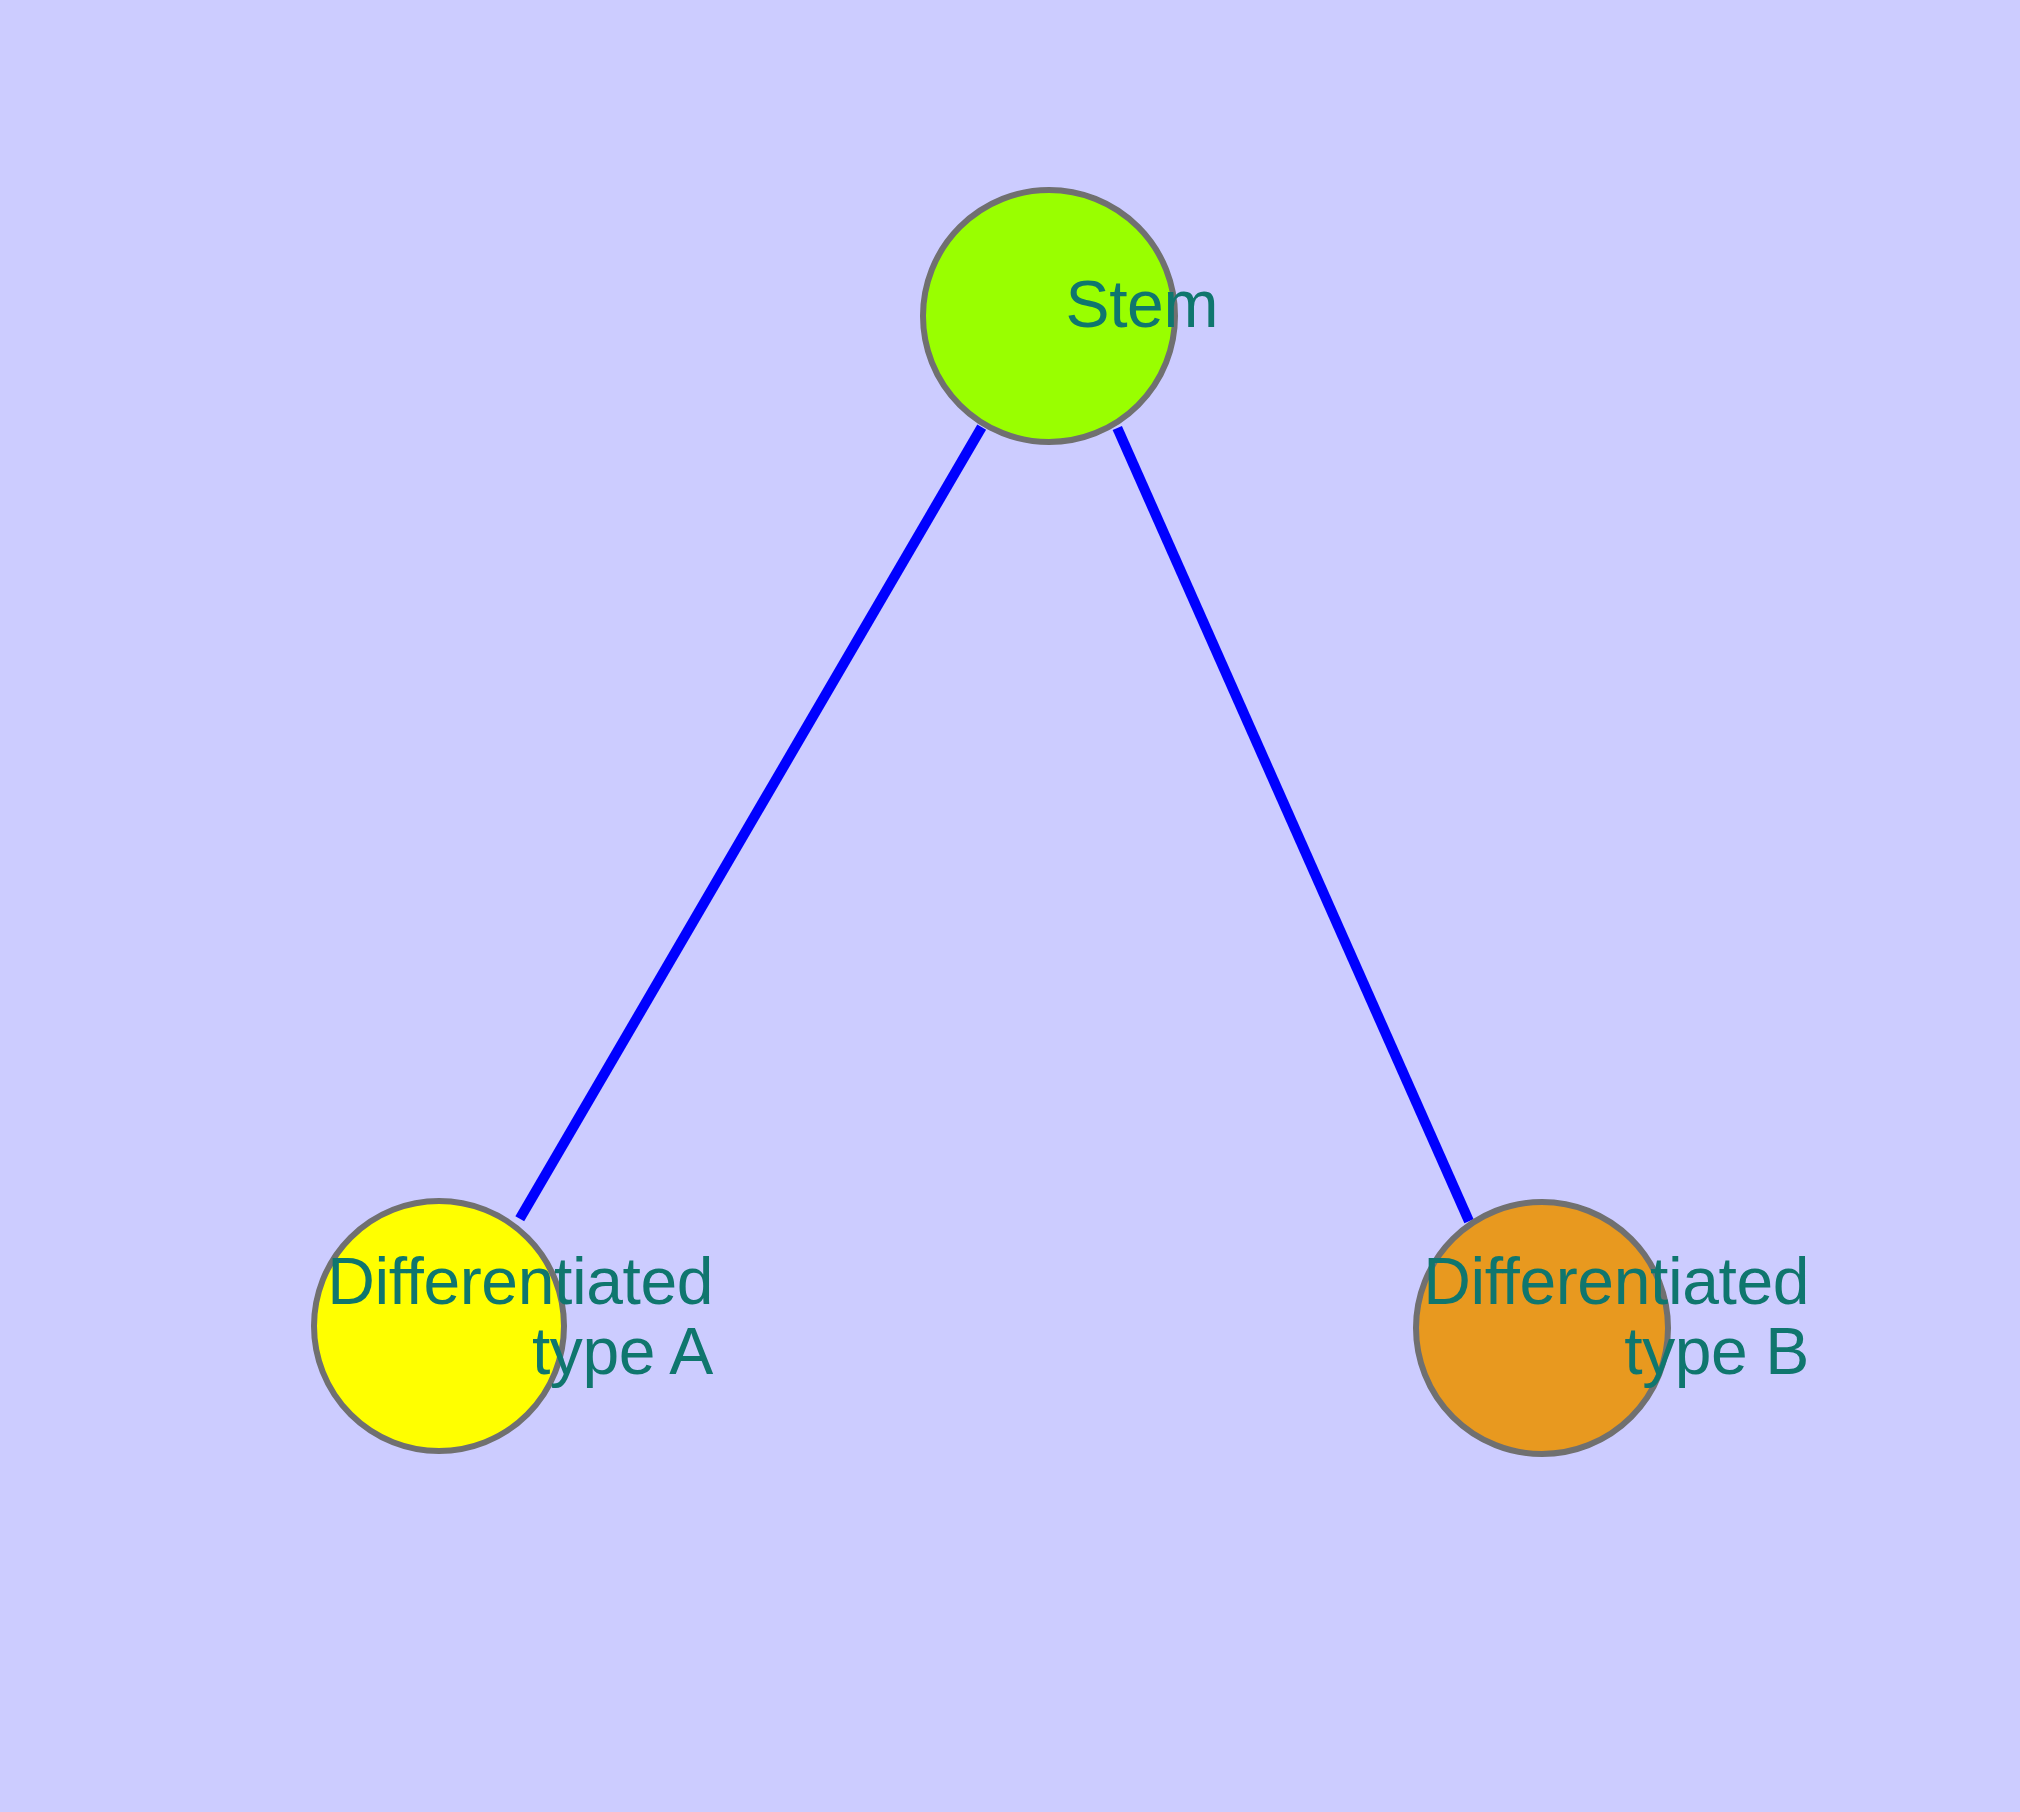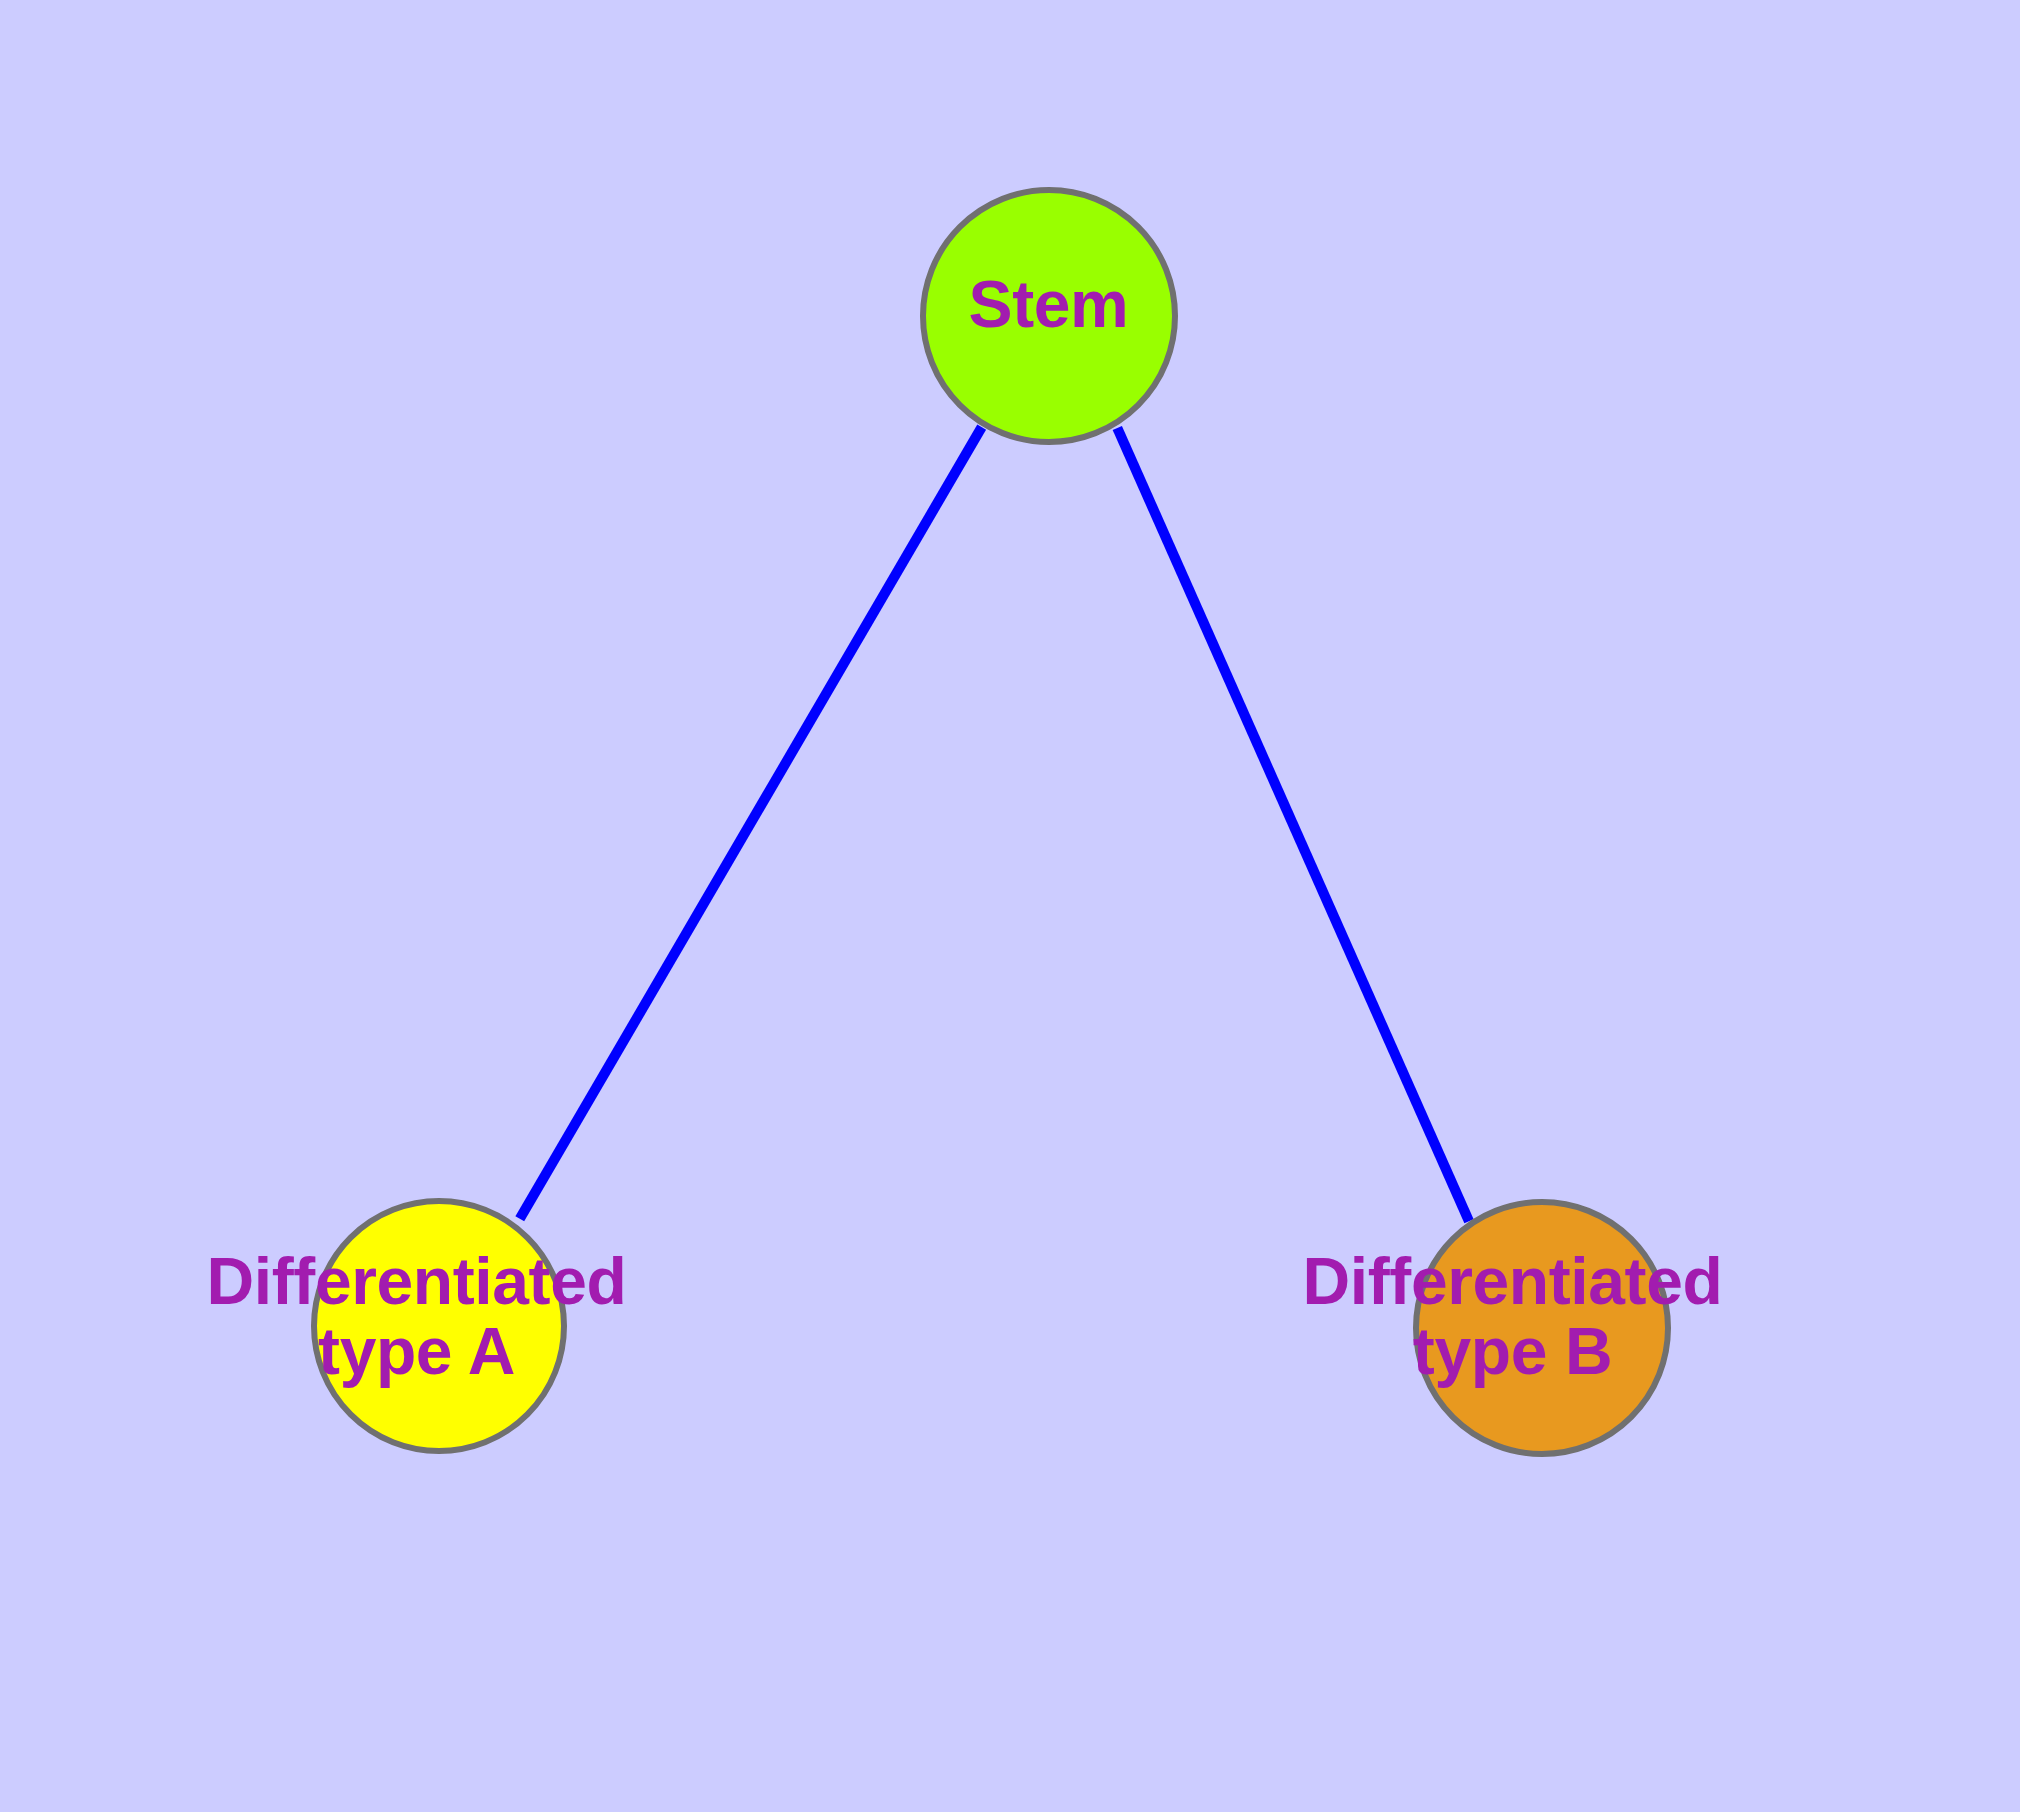--- a/index.html
+++ b/index.html
@@ -27,23 +27,23 @@
     height: 1812px;
   }
   .node {
     position: absolute;
     border-radius: 50%;
     box-sizing: border-box;
     border: 6.8px solid #707070;
   }
   .node-label {
     position: absolute;
-    text-align: center;
-    font-weight: bold;
-    color: #a21caf;
+    text-align: right;
+    font-weight: normal;
+    color: #0f766e;
     white-space: pre;
     line-height: 1.06;
     letter-spacing: -0.4px;
   }
   #node-stem {
     left: 920px;
     top: 187px;
     width: 259px;
     height: 259px;
     background: #99ff00;

